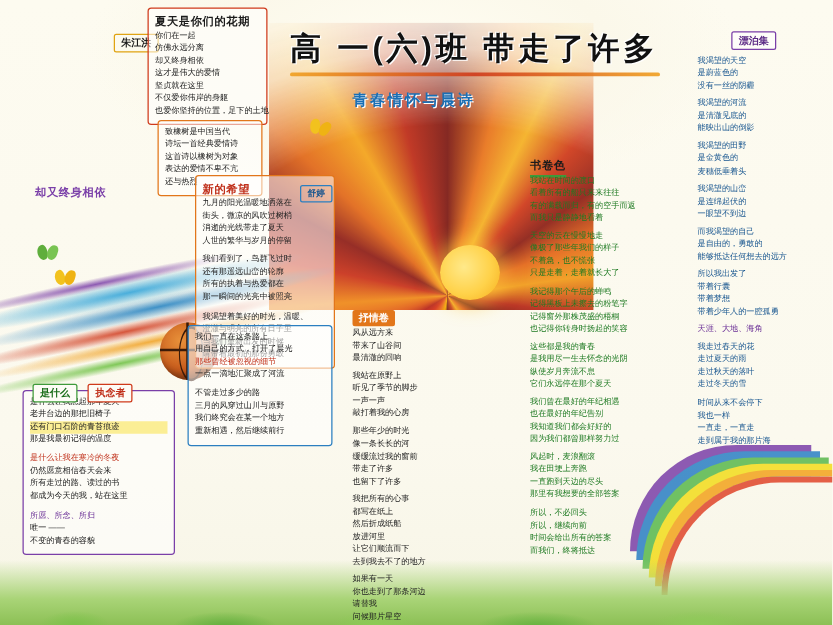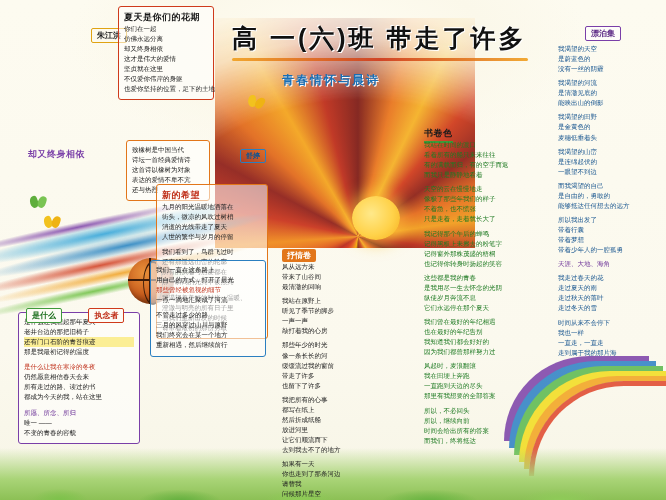--- a/index.html
+++ b/index.html
@@ -104,21 +104,21 @@
     font-size:9px;font-weight:bold;color:#1b1b1b;letter-spacing:0.5px;white-space:nowrap;
   }
   .lines{font-size:6.5px;line-height:1.55;color:#222;}
   .lines div{white-space:nowrap;}
 
   
   .panel{border:1.6px solid #e0a312;border-radius:3px;background:rgba(255,255,255,0.55);padding:4px 5px 5px 5px;}
   .panel.blue{border-color:#2b7fc0;}
   .panel.purple{border-color:#7a3fa8;}
   .panel.red{border-color:#cf3a1b;}
-  .panel.orange{border-color:#e2761a;margin-top:44px;}
+  .panel.orange{border-color:#e2761a;}
 
   .tag{
     display:inline-block;font-size:8px;font-weight:bold;padding:1px 5px;border-radius:2px;
     color:#fff;background:#3f9a3a;white-space:nowrap;
   }
   .tag.orange{background:#e2761a;}
   .tag.hollow{background:transparent;color:#1b1b1b;border:1.4px solid #e0a312;}
   .tag.hollow-green{background:transparent;color:#1b6e1c;border:1.4px solid #3f9a3a;}
 
   
@@ -249,21 +249,21 @@
       <div>所有走过的路、读过的书</div>
       <div>都成为今天的我，站在这里</div>
       <div style="height:5px"></div>
       <div class="hl-purple">所愿、所念、所归</div>
       <div>唯一 ——</div>
       <div>不变的青春的容貌</div>
     </div>
   </div>
   <div class="block" style="left:26px;top:304px;">
     <span class="tag hollow-green" style="font-size:8px;background:#fdfcf6;">是什么</span>
-    <span class="tag hollow" style="font-size:8px;margin-left:22px;background:#fdfcf6;border-color:#cf3a1b;color:#c0301a;">执念者</span>
+    <span class="tag hollow" style="font-size:8px;margin-left:4px;background:#fdfcf6;border-color:#cf3a1b;color:#c0301a;">执念者</span>
   </div>
 
   <div class="block" style="left:282px;top:244px;">
     <span class="tag orange">抒情卷</span>
   </div>
   <div class="block" style="left:282px;top:262px;width:116px;">
     <div class="lines">
       <div>风从远方来</div>
       <div>带来了山谷间</div>
       <div>最清澈的回响</div>

